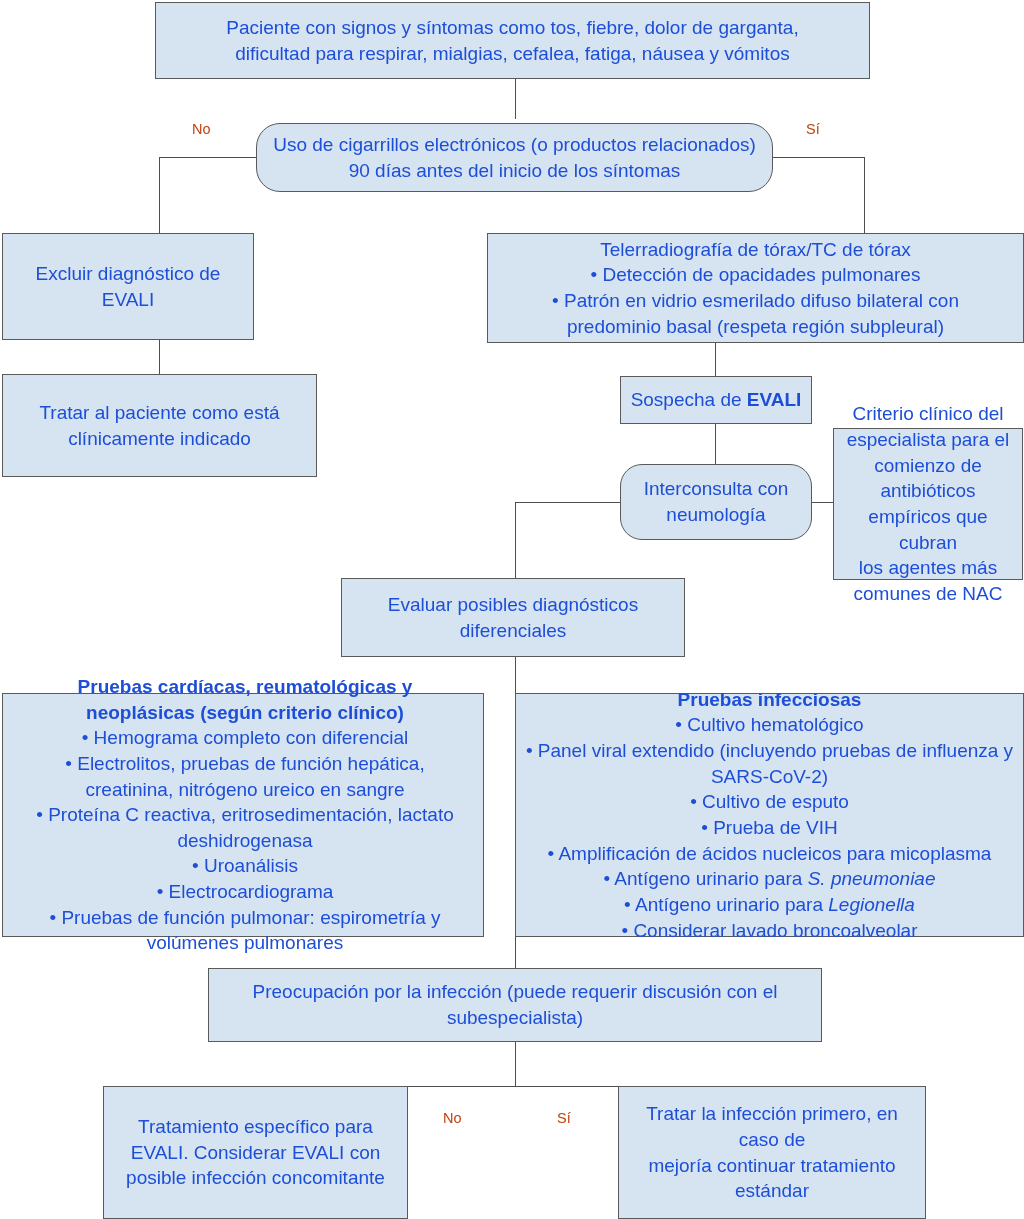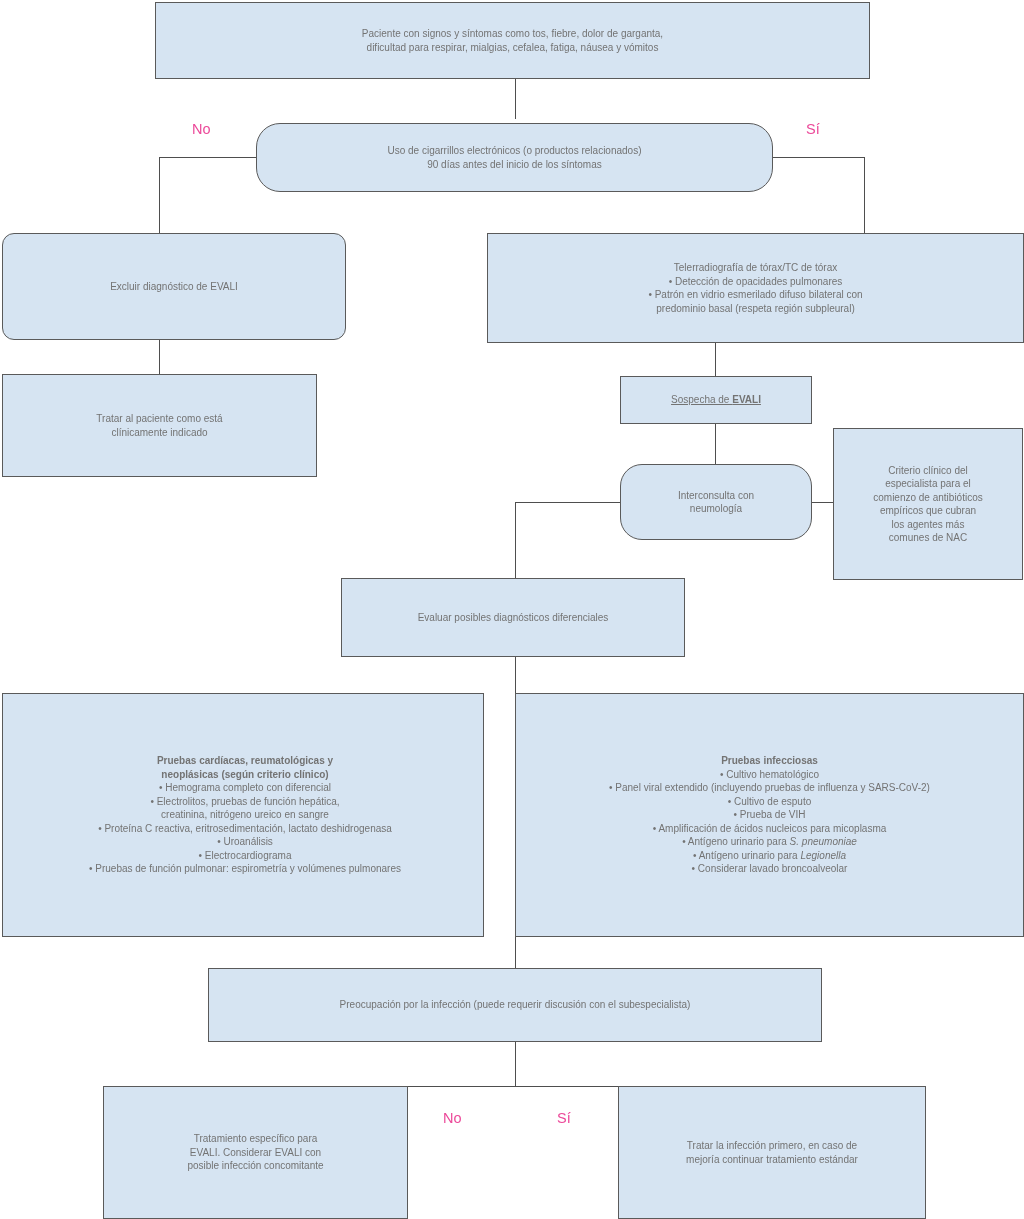--- a/index.html
+++ b/index.html
@@ -20,42 +20,42 @@
   }
   .node {
     position: absolute;
     box-sizing: border-box;
     background: #d6e4f2;
     border: 1px solid #5a5a5a;
     display: flex;
     align-items: center;
     justify-content: center;
     text-align: center;
-    font-size: 10px;
+    font-size: 19px;
     line-height: 1.35;
-    color: #737373;
+    color: #1d4ed8;
     padding: 4px 8px;
     z-index: 2;
   }
   .node .inner { width: 100%; }
   .node b { font-weight: bold; }
   .node i { font-style: italic; }
 
   .edge {
     position: absolute;
     background: #4e4e4e;
     z-index: 1;
   }
   .edge.h { height: 1px; }
   .edge.v { width: 1px; }
 
   .elabel {
     position: absolute;
     font-size: 14.5px;
-    color: #ec4899;
+    color: #c2410c;
     z-index: 3;
     white-space: nowrap;
   }
 </style>
 </head>
 <body>
 
 <div id="canvas">
 
   <div class="edge v" style="left:515px; top:79px; height:40px;"></div>
@@ -94,21 +94,21 @@
   <div class="node" style="left:256px; top:123px; width:517px; height:69px;border-radius:24px;">
     <div class="inner">
       <div>Uso de cigarrillos electrónicos (o productos relacionados)</div>
       <div>90 días antes del inicio de los síntomas</div>
     </div>
   </div>
 
   <div class="elabel" style="left:192px; top:121px;">No</div>
   <div class="elabel" style="left:806px; top:121px;">Sí</div>
 
-  <div class="node" style="left:2px; top:233px; width:344px; height:107px;border-radius:12px;">
+  <div class="node" style="left:2px; top:233px; width:252px; height:107px;">
     <div class="inner">
       <div>Excluir diagnóstico de EVALI</div>
     </div>
   </div>
 
   <div class="node" style="left:2px; top:374px; width:315px; height:103px;">
     <div class="inner">
       <div>Tratar al paciente como está</div>
       <div>clínicamente indicado</div>
     </div>
@@ -116,21 +116,21 @@
 
   <div class="node" style="left:487px; top:233px; width:537px; height:110px;">
     <div class="inner">
       <div>Telerradiografía de tórax/TC de tórax</div>
       <div>• Detección de opacidades pulmonares</div>
       <div>• Patrón en vidrio esmerilado difuso bilateral con</div>
       <div>predominio basal (respeta región subpleural)</div>
     </div>
   </div>
 
-  <div class="node" style="left:620px; top:376px; width:192px; height:48px;text-decoration:underline;">
+  <div class="node" style="left:620px; top:376px; width:192px; height:48px;">
     <div class="inner">
       <span>Sospecha de </span><b>EVALI</b>
     </div>
   </div>
 
   <div class="node" style="left:620px; top:464px; width:192px; height:76px;border-radius:22px;">
     <div class="inner">
       <div>Interconsulta con</div>
       <div>neumología</div>
     </div>

